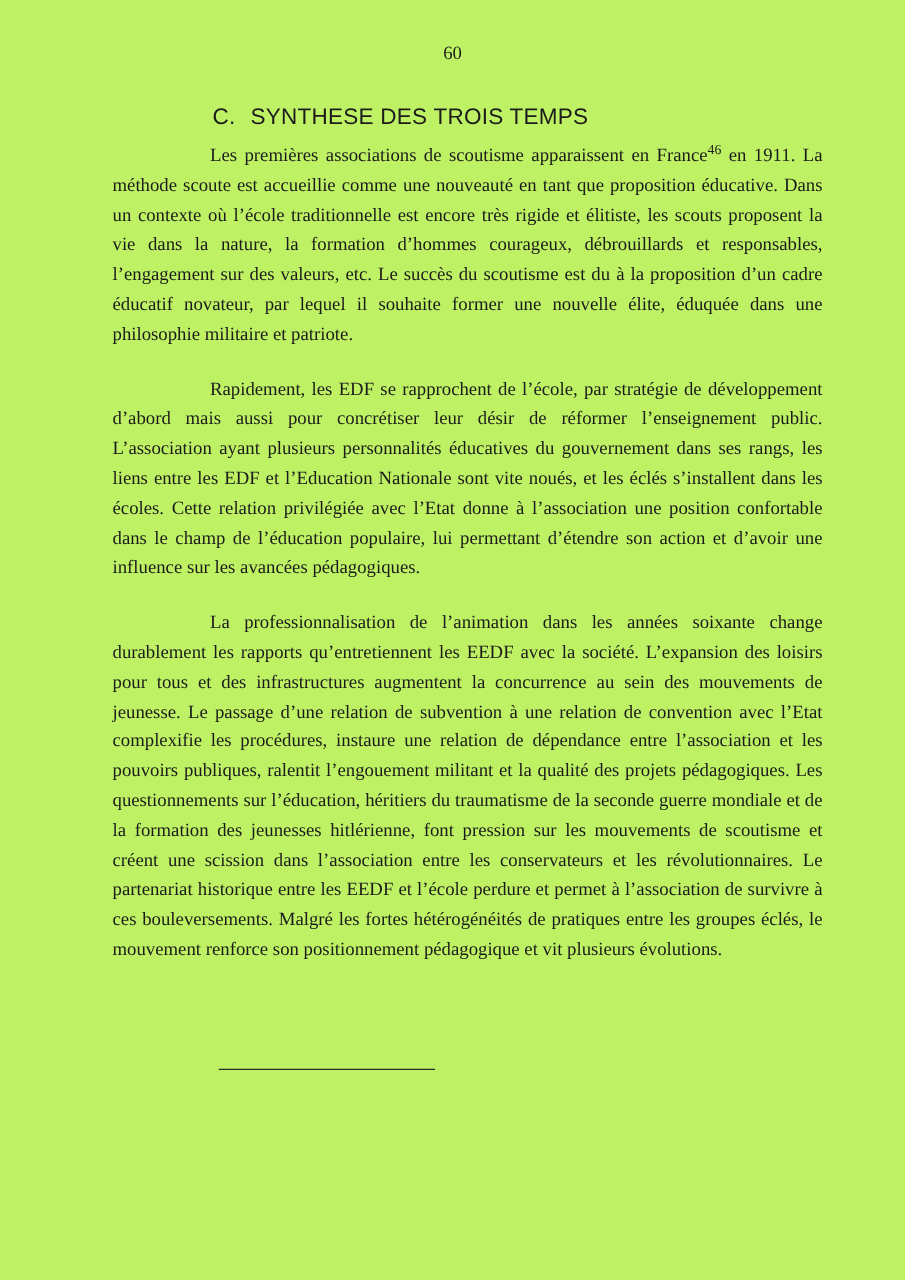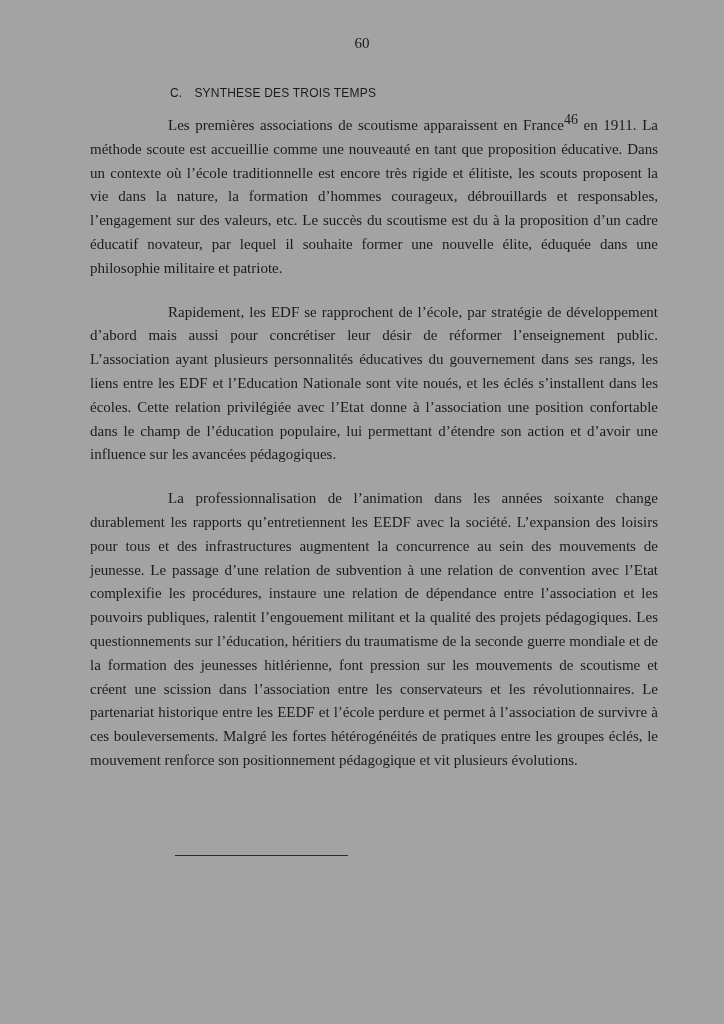--- a/index.html
+++ b/index.html
@@ -4,59 +4,59 @@
 <style>
   html, body {
     margin: 0;
     padding: 0;
     background: #ffffff;
   }
   .page {
     position: relative;
     width: 724px;
     height: 1024px;
-    background: #a3a3a3;
+    background: #bef264;
     color: #1b1b1b;
     font-family: "Liberation Serif", serif;
     overflow: hidden;
   }
   .page-number {
     padding-top: 34px;
     text-align: center;
     font-size: 15px;
     line-height: 19px;
   }
   .content {
     margin-left: 90px;
     width: 568px;
   }
   .section-heading {
     margin-top: 33px;
     margin-left: 80px;
     font-family: "Liberation Sans", sans-serif;
-    font-size: 12px;
+    font-size: 18px;
     line-height: 15px;
     letter-spacing: 0.2px;
   }
   .heading-label {
     display: inline-block;
     margin-right: 12px;
   }
   .para {
     margin: 0 0 20px 0;
     font-size: 15px;
     line-height: 23.8px;
     text-align: justify;
     text-indent: 78px;
   }
   .para.first {
     margin-top: 13px;
   }
   sup.fn-ref {
-    font-size: 14px;
+    font-size: 11px;
     line-height: 0;
     vertical-align: super;
   }
   .footnote-area {
     position: absolute;
     left: 90px;
     top: 855px;
     width: 568px;
   }
   .footnote-rule {

